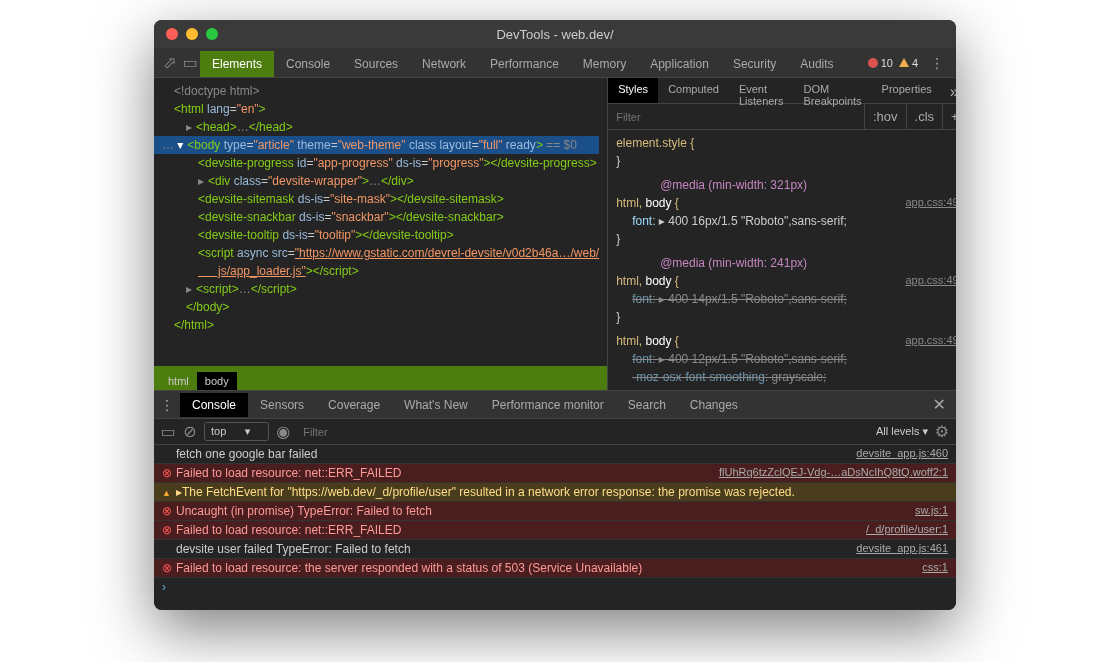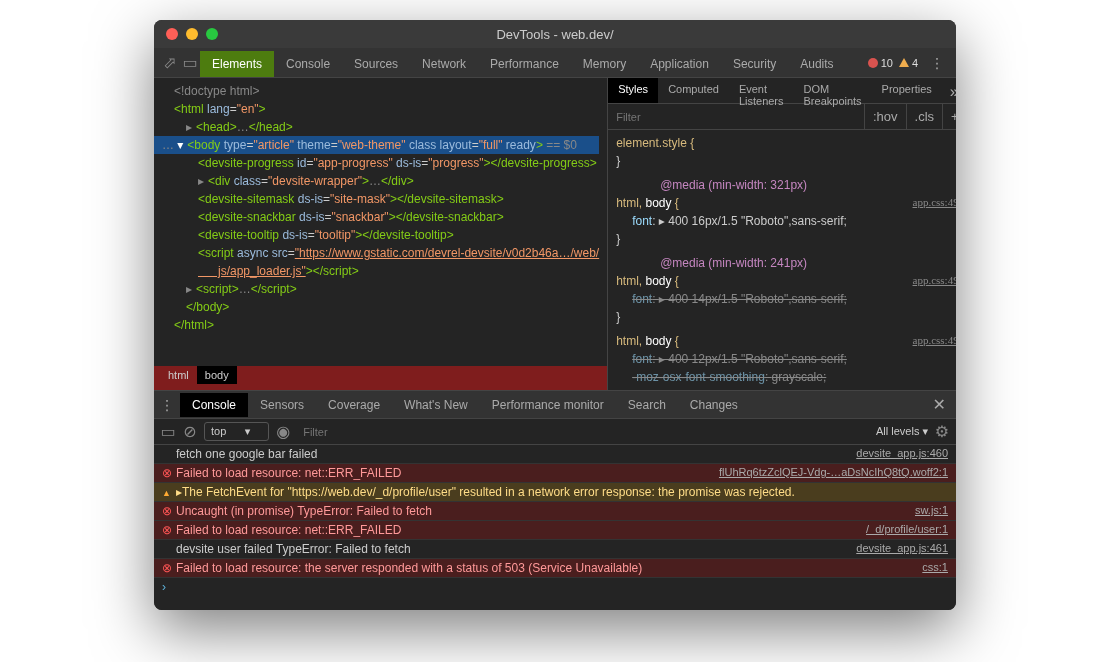--- a/index.html
+++ b/index.html
@@ -21,34 +21,34 @@
 .mid { flex:1; display:flex; min-height:0; }
 .left-pane { flex:1; background:#242424; display:flex; flex-direction:column; }
 .dom-tree { flex:1; padding:4px 8px; font-family:Menlo,Consolas,monospace; font-size:12px; line-height:1.5; color:#ccc; overflow:hidden; }
 .dom-tree .l { white-space:nowrap; }
 .ind1{padding-left:12px;} .ind2{padding-left:24px;} .ind3{padding-left:36px;}
 .tag-br{color:#84cc16;} .attr-n{color:#9bbbdc;} .attr-v{color:#f29766;}
 .sel-line { background:#1a4f8a; }
 .gray { color:#888; }
 .tri { display:inline-block; width:10px; color:#888; }
 .dots { color:#888; }
-.breadcrumb { height:24px; background:#7f1d1d; display:flex; align-items:flex-start; padding:0 6px; font-size:11px; }
+.breadcrumb { height:24px; background:#4d7c0f; display:flex; align-items:flex-end; padding:0 6px; font-size:11px; }
 .bc { padding:3px 8px; color:#ccc; }
 .bc.active{ background:#000; }
 .right-pane { width:460px; background:#242424; border-left:1px solid #444; display:flex; flex-direction:column; }
 .styles-tabs { display:flex; height:26px; border-bottom:1px solid #444; }
 .stab { padding:5px 10px; font-size:11px; color:#aaa; cursor:pointer; }
 .stab.active { background:#000; color:#fff; }
 .chev { margin-left:auto; padding:5px 8px; color:#aaa; }
 .filter-row { display:flex; height:26px; border-bottom:1px solid #444; }
 .filter-in { flex:1; background:transparent; border:none; padding:0 8px; color:#bbb; font-size:11px; outline:none; }
 .filter-btn { padding:0 8px; color:#aaa; font-size:13px; display:flex; align-items:center; border-left:1px solid #444; cursor:pointer; }
 .styles-body { flex:1; padding:4px 8px; font-family:Menlo,Consolas,monospace; font-size:12px; line-height:1.5; color:#ccc; overflow:hidden; }
 .rule { margin-bottom:6px; }
-.sel{color:#d7ba7d;} .prop{color:#9cdcfe;} .val{color:#ccc;} .link{color:#888;float:right;text-decoration:underline;font-size:11px;cursor:pointer;font-family:Liberation Serif, serif;}
+.sel{color:#d7ba7d;} .prop{color:#9cdcfe;} .val{color:#ccc;} .link{color:#888;float:right;text-decoration:underline;font-size:11px;cursor:pointer;}
 .media{color:#c586c0;margin-left:44px;}
 .strike{text-decoration:line-through;opacity:0.6;}
 .drawer { height:220px; background:#242424; border-top:1px solid #444; display:flex; flex-direction:column; }
 .drawer-tabs { display:flex; height:28px; background:#333; align-items:center; border-bottom:1px solid #444; }
 .dtab { padding:5px 12px; font-size:12px; color:#aaa; cursor:pointer; }
 .dtab.active{background:#000;color:#fff;}
 .close-x { margin-left:auto; padding:0 10px; color:#aaa; cursor:pointer; }
 .console-toolbar { height:26px; display:flex; align-items:center; padding:0 6px; gap:6px; border-bottom:1px solid #444; }
 .ct-ico { width:16px; height:16px; display:flex; align-items:center; justify-content:center; color:#888; cursor:pointer; }
 .ctx-sel { background:transparent; border:1px solid #555; color:#ccc; font-size:11px; padding:2px 18px 2px 6px; border-radius:3px; position:relative; }

